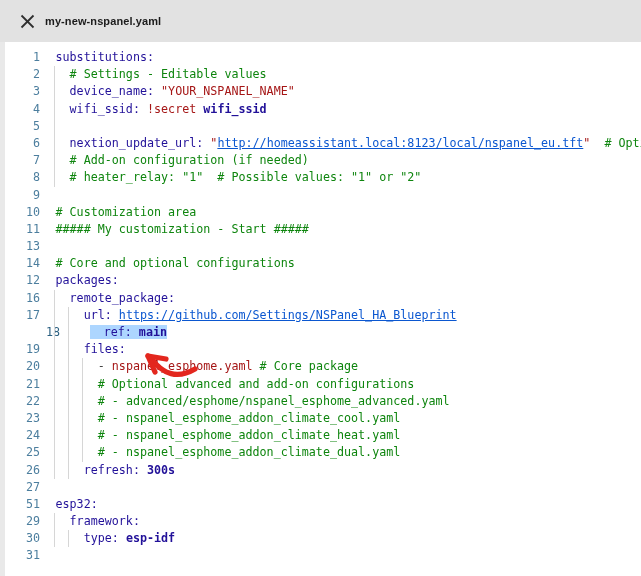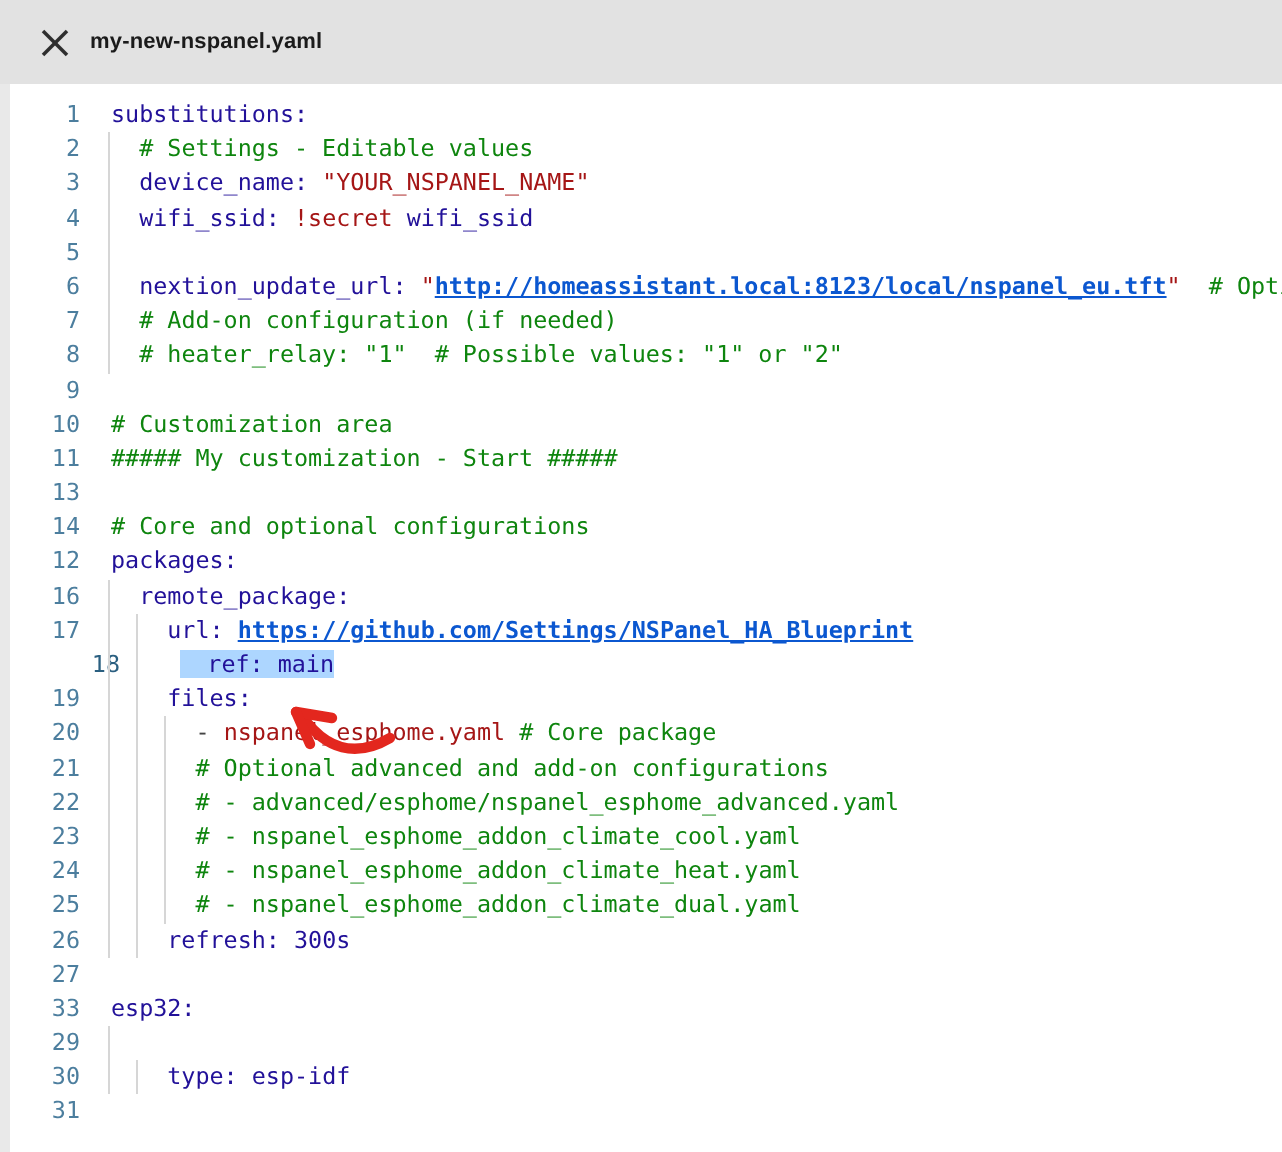--- a/index.html
+++ b/index.html
@@ -43,26 +43,26 @@
   }
   .line.active .ln{color:#2a5f80;padding-left:20px;}
   .line .code{
     display:inline-block;padding-left:15.5px;color:#221199;flex:0 0 auto;
   }
   .guide{
     position:absolute;top:0;bottom:0;width:1px;background:#d6d6d6;
   }
   .tok-pln{color:#333333;}
   .tok-key{color:#221199;}
-  .tok-val{color:#221199;}
+  .tok-val{color:#221199;font-weight:bold;}
   .tok-str{color:#a51616;}
   .tok-tag{color:#a51616;}
   .tok-cmt{color:#0e850e;}
   .tok-punct{color:#444444;}
-  .tok-url{color:#0b57d0;text-decoration:underline;font-weight:bold;}
+  .tok-url{color:#0b57d0;text-decoration:underline;}
   .hl{background:#add6ff;text-align:right;}
   
   .arrow-overlay{
     position:absolute;left:0;top:0;width:641px;height:576px;pointer-events:none;
   }
 </style>
 </head>
 <body>
 
 <div class="header">
@@ -97,22 +97,22 @@
       <div class="line active"><i class="guide" style="left: 54px;"></i><i class="guide" style="left: 68px;"></i><span class="ln">18</span><span class="code"><span class="tok-pln">  </span><span class="tok-pln hl">  </span><span class="tok-key hl">ref:</span><span class="tok-pln hl"> </span><span class="tok-val hl">main</span></span></div>
       <div class="line"><i class="guide" style="left: 54px;"></i><i class="guide" style="left: 68px;"></i><span class="ln">19</span><span class="code"><span class="tok-key">    files:</span></span></div>
       <div class="line"><i class="guide" style="left: 54px;"></i><i class="guide" style="left: 68px;"></i><i class="guide" style="left: 82px;"></i><span class="ln">20</span><span class="code"><span class="tok-pln">      </span><span class="tok-punct">- </span><span class="tok-str">nspanel_esphome.yaml</span><span class="tok-pln"> </span><span class="tok-cmt"># Core package</span></span></div>
       <div class="line"><i class="guide" style="left: 54px;"></i><i class="guide" style="left: 68px;"></i><i class="guide" style="left: 82px;"></i><span class="ln">21</span><span class="code"><span class="tok-pln">      </span><span class="tok-cmt"># Optional advanced and add-on configurations</span></span></div>
       <div class="line"><i class="guide" style="left: 54px;"></i><i class="guide" style="left: 68px;"></i><i class="guide" style="left: 82px;"></i><span class="ln">22</span><span class="code"><span class="tok-pln">      </span><span class="tok-cmt"># - advanced/esphome/nspanel_esphome_advanced.yaml</span></span></div>
       <div class="line"><i class="guide" style="left: 54px;"></i><i class="guide" style="left: 68px;"></i><i class="guide" style="left: 82px;"></i><span class="ln">23</span><span class="code"><span class="tok-pln">      </span><span class="tok-cmt"># - nspanel_esphome_addon_climate_cool.yaml</span></span></div>
       <div class="line"><i class="guide" style="left: 54px;"></i><i class="guide" style="left: 68px;"></i><i class="guide" style="left: 82px;"></i><span class="ln">24</span><span class="code"><span class="tok-pln">      </span><span class="tok-cmt"># - nspanel_esphome_addon_climate_heat.yaml</span></span></div>
       <div class="line"><i class="guide" style="left: 54px;"></i><i class="guide" style="left: 68px;"></i><i class="guide" style="left: 82px;"></i><span class="ln">25</span><span class="code"><span class="tok-pln">      </span><span class="tok-cmt"># - nspanel_esphome_addon_climate_dual.yaml</span></span></div>
       <div class="line"><i class="guide" style="left: 54px;"></i><i class="guide" style="left: 68px;"></i><span class="ln">26</span><span class="code"><span class="tok-key">    refresh:</span><span class="tok-pln"> </span><span class="tok-val">300s</span></span></div>
       <div class="line"><span class="ln">27</span><span class="code"></span></div>
-      <div class="line"><span class="ln">33</span><span class="code"><span class="tok-key">esp32:</span></span></div>
-      <div class="line"><i class="guide" style="left: 54px;"></i><span class="ln">29</span></div>
+      <div class="line"><span class="ln">51</span><span class="code"><span class="tok-key">esp32:</span></span></div>
+      <div class="line"><i class="guide" style="left: 54px;"></i><span class="ln">29</span><span class="code"><span class="tok-key">  framework:</span></span></div>
       <div class="line"><i class="guide" style="left: 54px;"></i><i class="guide" style="left: 68px;"></i><span class="ln">30</span><span class="code"><span class="tok-key">    type:</span><span class="tok-pln"> </span><span class="tok-val">esp-idf</span></span></div>
       <div class="line"><span class="ln">31</span><span class="code"></span></div>
     </div>
 </div>
 
 <svg class="arrow-overlay" viewBox="0 0 641 576">
   <g stroke="#e3271e" stroke-width="5.2" stroke-linecap="round" stroke-linejoin="round" fill="none">
     <path d="M 151 358 C 163 375, 178 379, 195 369"></path>
     <path d="M 148 356 L 166 359"></path>
     <path d="M 148 356 L 155 372"></path>

